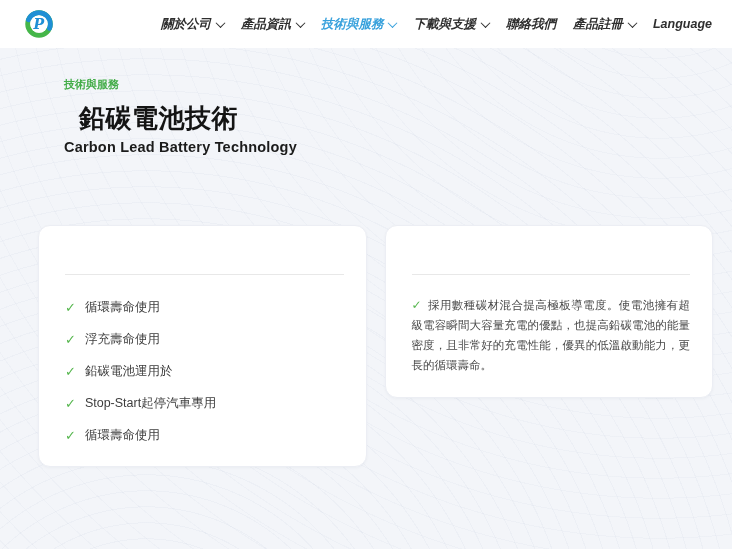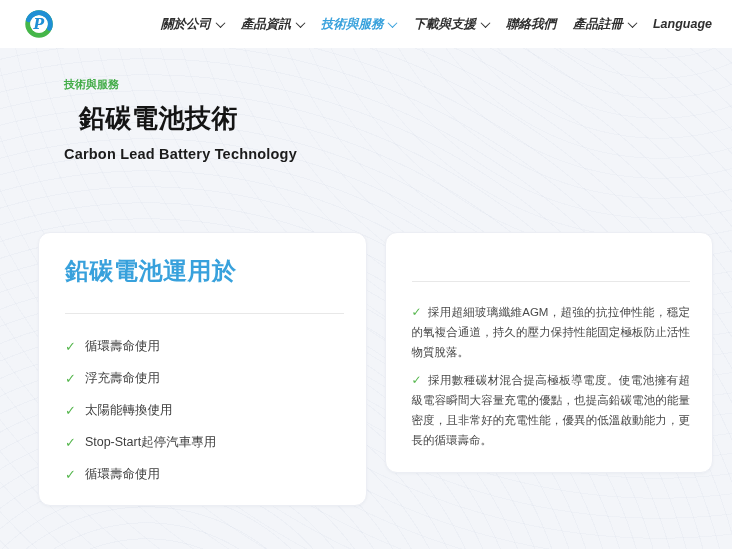--- a/index.html
+++ b/index.html
@@ -67,21 +67,21 @@
   }
   h1 {
     margin-top: 9px;
     font-size: 26px;
     font-weight: 700;
     color: #141414;
     letter-spacing: 0.5px;
     margin-left: 15px;
   }
   .subtitle {
-    margin-top: 10px;
+    margin-top: 3px;
     font-size: 14.5px;
     font-weight: 700;
     color: #1b1b1b;
     letter-spacing: 0.2px;
   }
   
   .cards {
     display: flex;
     align-items: flex-start;
     gap: 18px;
@@ -181,48 +181,46 @@
 <div class="page">
   <div class="hero">
     <a class="breadcrumb">技術與服務</a>
     <h1>鉛碳電池技術</h1>
     <div class="subtitle">Carbon Lead Battery Technology</div>
   </div>
 
   <div class="cards">
 
     <section class="card">
-      <h2>鉛碳電池運用於</h2>
       <hr>
       <ul class="check-list">
         <li>
           <span class="check">✓</span>
           <span>循環壽命使用</span>
         </li>
         <li>
           <span class="check">✓</span>
           <span>浮充壽命使用</span>
         </li>
         <li>
           <span class="check">✓</span>
-          <span>太陽能轉換使用</span>
+          <span>鉛碳電池運用於</span>
         </li>
         <li>
           <span class="check">✓</span>
           <span>Stop-Start起停汽車專用</span>
         </li>
         <li>
           <span class="check">✓</span>
           <span>循環壽命使用</span>
         </li>
       </ul>
     </section>
 
     <section class="card">
       <hr>
       <div class="feature-list">
-        <p><span class="check">✓</span><span>採用超細玻璃纖維AGM，超強的抗拉伸性能，穩定的氧複合通道，持久的壓力保持性能固定極板防止活性物質脫落。</span></p>
         <p><span class="check">✓</span><span>採用數種碳材混合提高極板導電度。使電池擁有超級電容瞬間大容量充電的優點，也提高鉛碳電池的能量密度，且非常好的充電性能，優異的低溫啟動能力，更長的循環壽命。</span></p>
       </div>
     </section>
 
   </div>
 </div>
 
 </body></html>

